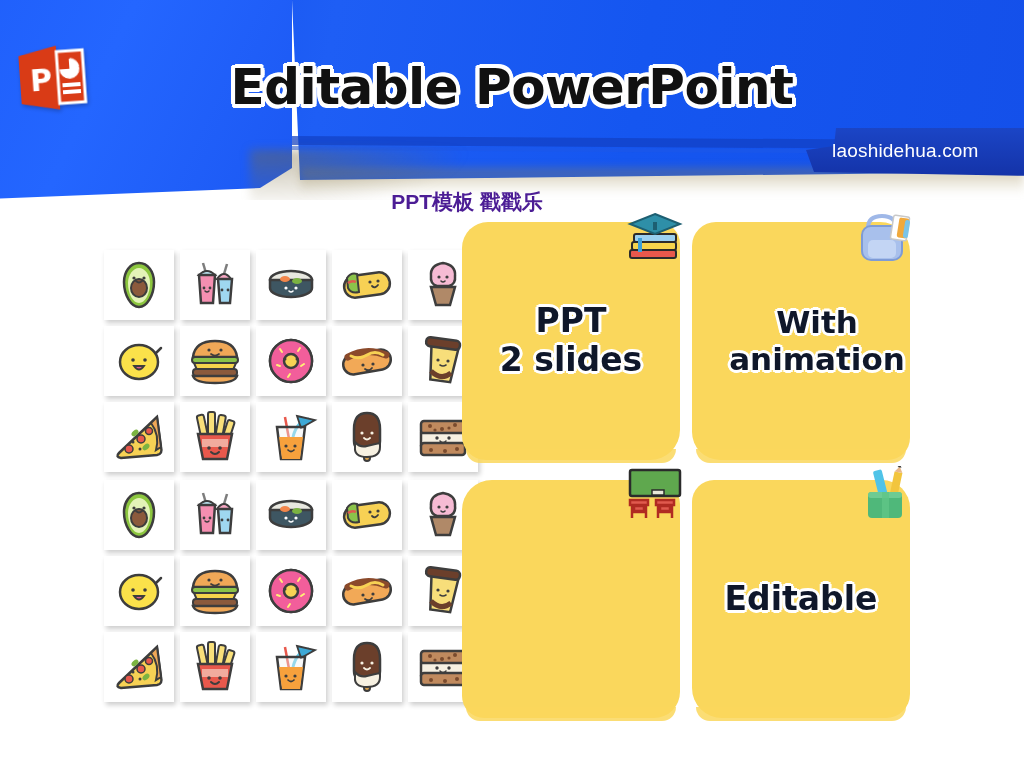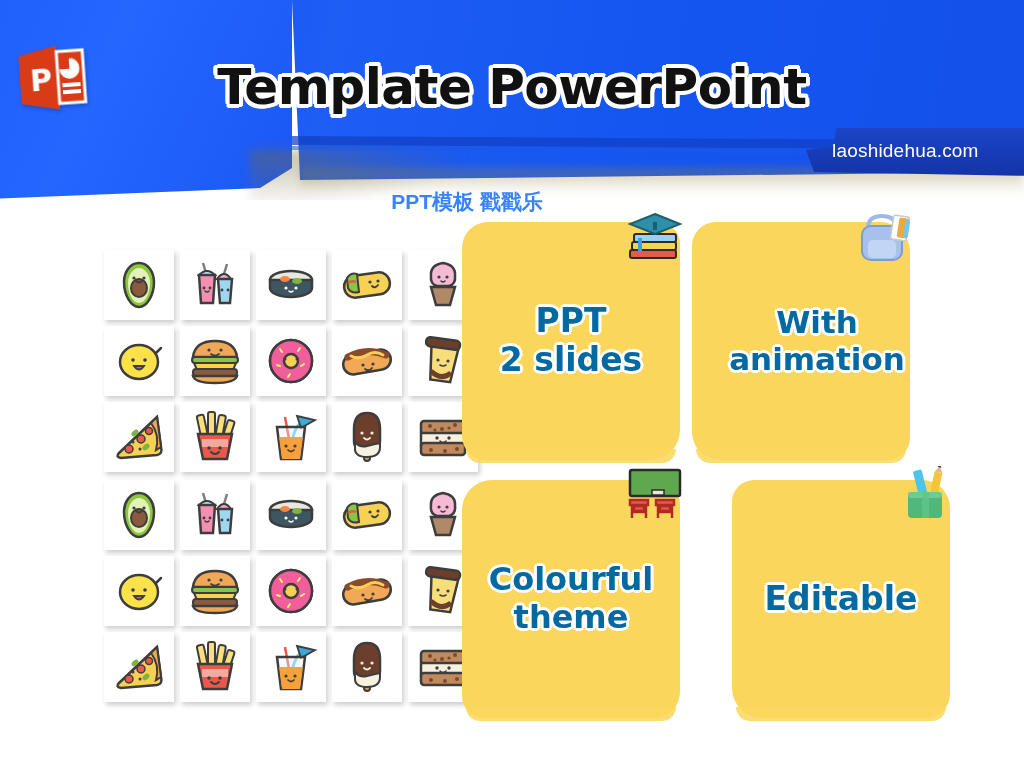--- a/index.html
+++ b/index.html
@@ -77,21 +77,21 @@
     position:absolute;left:832px;top:140px;width:200px;
     color:#ffffff;font-size:19px;letter-spacing:.2px;
   }
 
   
   .site-logo{position:absolute;left:872px;top:28px;width:92px;height:92px;}
 
   
   .subtitle{
     position:absolute;left:0;top:188px;width:1024px;text-align:center;
-    font-size:21px;font-weight:bold;color:#3b82f6;
+    font-size:21px;font-weight:bold;color:#4c1d95;
   }
   .subtitle span{display:inline-block;margin-left:-90px;}
 
   
   .grid{position:absolute;display:grid;grid-template-columns:repeat(5,70px);
         grid-template-rows:repeat(3,70px);gap:6px;}
   #grid-a{left:104px;top:250px;}
   #grid-b{left:104px;top:480px;}
   .cell{
     width:70px;height:70px;background:#ffffff;
@@ -103,29 +103,29 @@
 
   
   .cards{position:absolute;left:462px;top:222px;width:460px;height:496px;}
   .card{
     position:absolute;width:218px;height:238px;
     background:#FAD75C;
   }
   .card.c1{left:0;top:0;border-radius:26px 22px 30px 24px;}
   .card.c2{left:230px;top:0;border-radius:24px 30px 22px 28px;}
   .card.c3{left:0;top:258px;border-radius:30px 24px 26px 22px;}
-  .card.c4{left:230px;top:258px;border-radius:22px 28px 24px 30px;margin-left:40px;}
+  .card.c4{left:230px;top:258px;border-radius:22px 28px 24px 30px;}
   .card::after{
     content:"";position:absolute;left:4px;right:4px;bottom:-3px;height:14px;
     background:#FAD75C;border-radius:0 0 40px 40px;opacity:.85;
   }
   .card-label{
     position:absolute;left:0;right:0;top:50%;transform:translateY(-50%);
     text-align:center;font-size:33px;font-weight:bold;line-height:1.18;
-    color:#0369a1;
+    color:#0f172a;
     font-family:"DejaVu Sans","Liberation Sans",sans-serif;
     text-shadow:
       -2px -2px 0 #fff, 2px -2px 0 #fff, -2px 2px 0 #fff, 2px 2px 0 #fff,
       -3px 0 0 #fff, 3px 0 0 #fff, 0 -3px 0 #fff, 0 3px 0 #fff;
     white-space:pre-line;
     z-index:3;
   }
   .card.c2 .card-label{font-size:31px;padding-left:32px;}
   .card.c3 .card-label{font-size:32px;}
   .card-icon{position:absolute;right:-6px;top:-14px;width:62px;height:58px;z-index:4;}
@@ -152,21 +152,21 @@
       <path d="M53 17 a10 10 0 0 1 9 9 h-9 Z" fill="#fff" opacity=".75"></path>
       <rect x="44" y="42" width="18" height="4" fill="#fff"></rect>
       <rect x="44" y="49" width="18" height="4" fill="#fff"></rect>
     </svg>
   </div>
 
 
   <div class="url-ribbon"></div>
 </div>
 
-<div class="title">Template PowerPoint</div>
+<div class="title">Editable PowerPoint</div>
 <div class="url-text">laoshidehua.com</div>
 
 <div class="subtitle">
   <span>PPT模板 戳戳乐</span>
 </div>
 
 <div class="grid" id="grid-a">
     <div class="cell">
       <span>
         <svg width="56" height="56" viewBox="0 0 56 56">
@@ -641,22 +641,20 @@
         </g>
         <g stroke="#B02B22" stroke-width="2.5" fill="none">
           <rect x="32" y="34" width="18" height="5" fill="#E05A4E"></rect>
           <line x1="34" y1="39" x2="34" y2="52"></line>
             <line x1="48" y1="39" x2="48" y2="52"></line>
           <line x1="34" y1="46" x2="48" y2="46"></line>
           <rect x="36" y="40" width="10" height="5" fill="#E05A4E"></rect>
         </g>
       </svg>
     </span>
-    <div class="card-label">Colourful
-theme</div>
   </div>
 
   <div class="card c4">
     <span class="card-icon">
       <svg width="62" height="58" viewBox="0 0 62 58">
         <rect x="22" y="4" width="9" height="28" rx="2" fill="#4FC3E8" transform="rotate(-14 26 18)"></rect>
         <g transform="rotate(12 42 18)">
           <rect x="38" y="6" width="8" height="26" fill="#F2C53D"></rect>
           <path d="M38 6 l4 -6 l4 6 Z" fill="#E8B88A"></path>
           <path d="M40 1 l2 -3 l2 3 Z" fill="#3b3b3b"></path>

